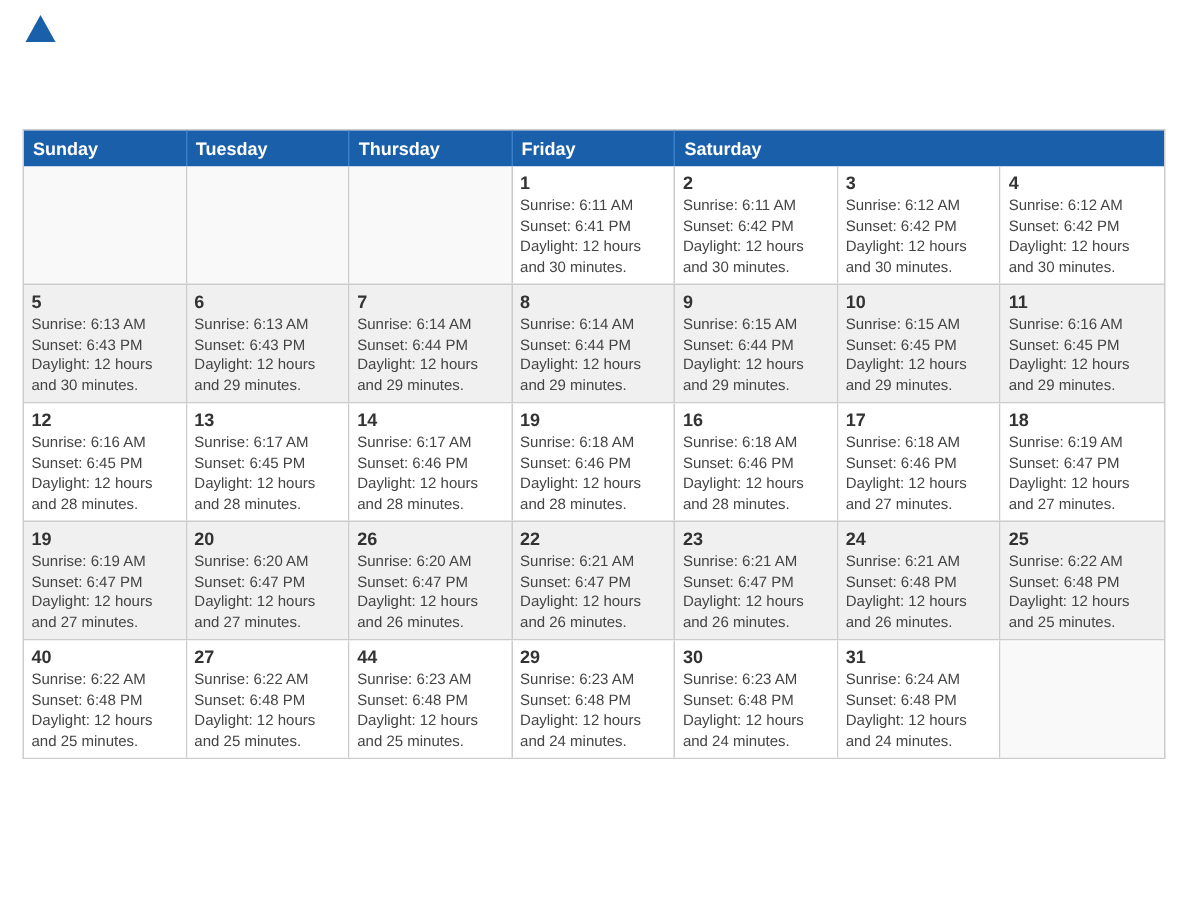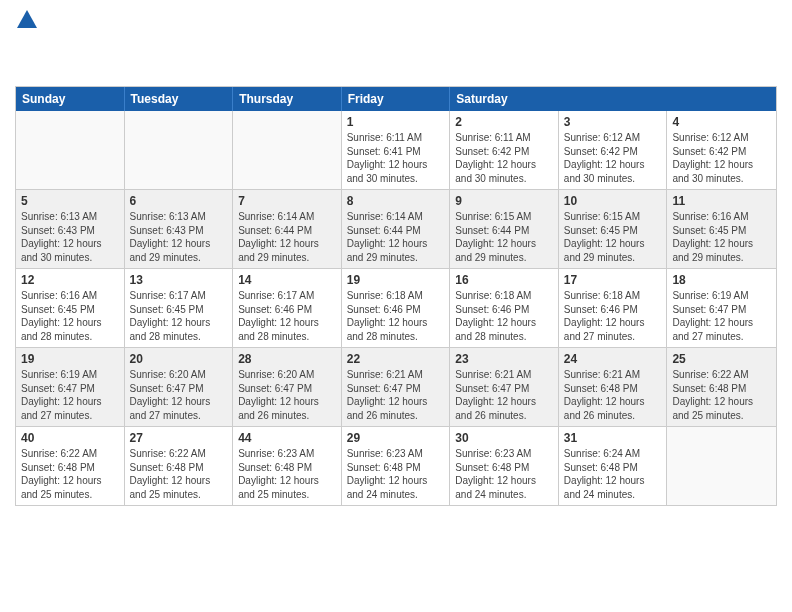--- a/index.html
+++ b/index.html
@@ -231,21 +231,21 @@
         <div class="cal-row">
           <div class="cal-cell shaded">
             <span class="day-num">19</span>
             <div class="cell-info">Sunrise: 6:19 AM<br>Sunset: 6:47 PM<br>Daylight: 12 hours and 27 minutes.</div>
           </div>
           <div class="cal-cell shaded">
             <span class="day-num">20</span>
             <div class="cell-info">Sunrise: 6:20 AM<br>Sunset: 6:47 PM<br>Daylight: 12 hours and 27 minutes.</div>
           </div>
           <div class="cal-cell shaded">
-            <span class="day-num">28</span>
+            <span class="day-num">26</span>
             <div class="cell-info">Sunrise: 6:20 AM<br>Sunset: 6:47 PM<br>Daylight: 12 hours and 26 minutes.</div>
           </div>
           <div class="cal-cell shaded">
             <span class="day-num">22</span>
             <div class="cell-info">Sunrise: 6:21 AM<br>Sunset: 6:47 PM<br>Daylight: 12 hours and 26 minutes.</div>
           </div>
           <div class="cal-cell shaded">
             <span class="day-num">23</span>
             <div class="cell-info">Sunrise: 6:21 AM<br>Sunset: 6:47 PM<br>Daylight: 12 hours and 26 minutes.</div>
           </div>

